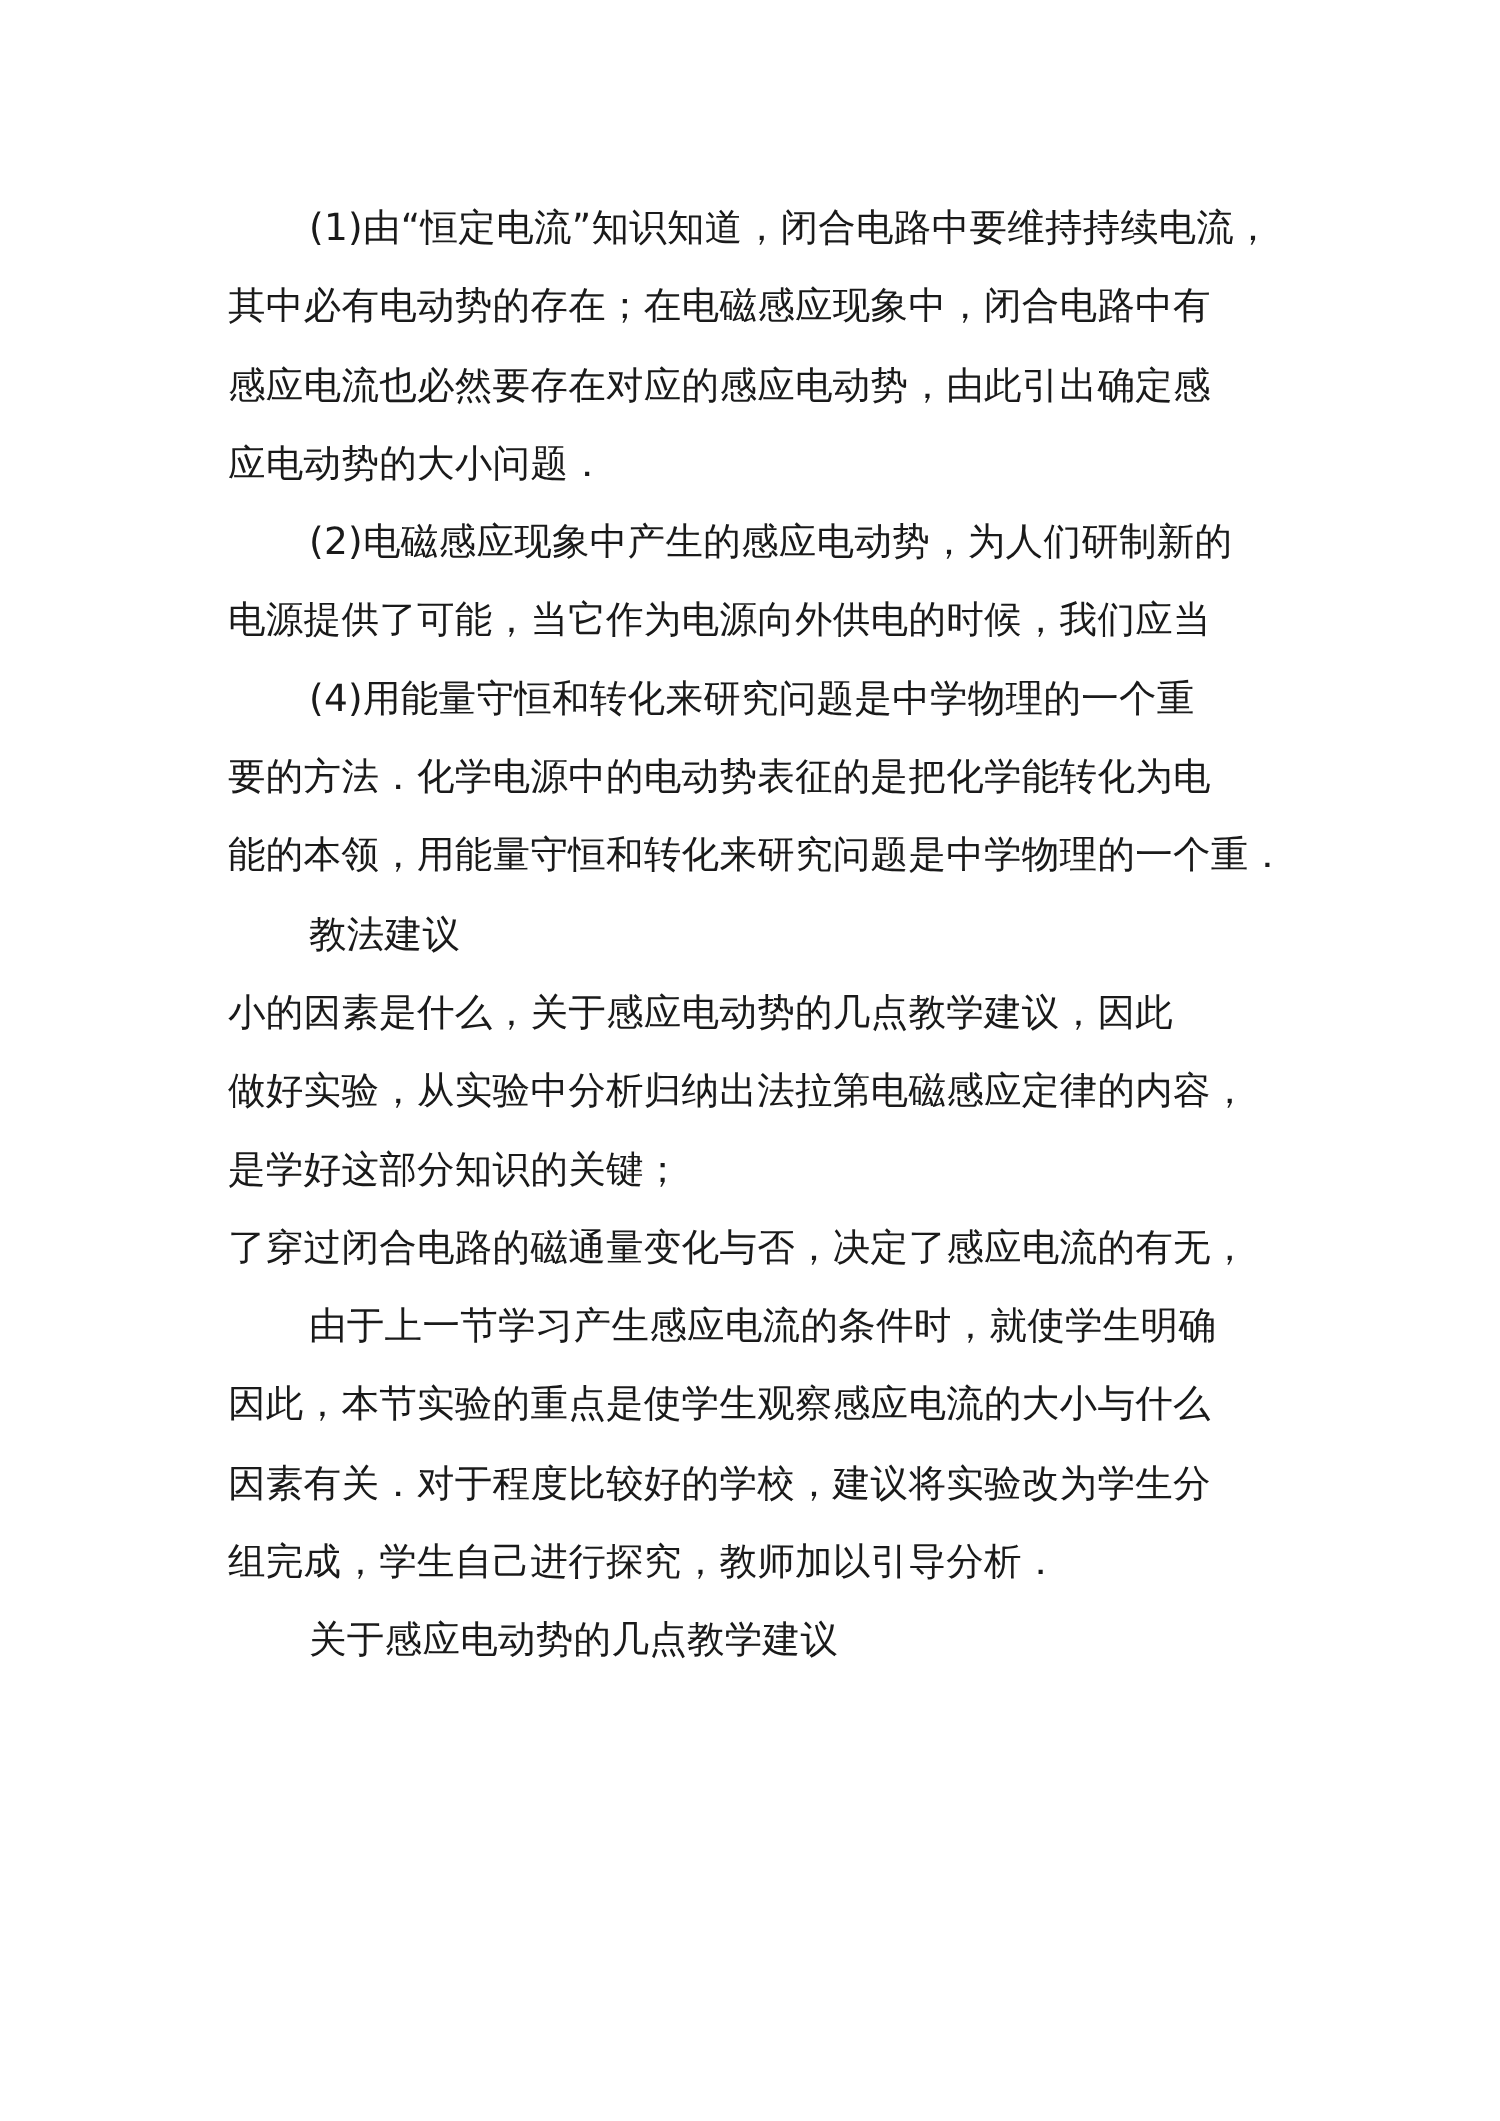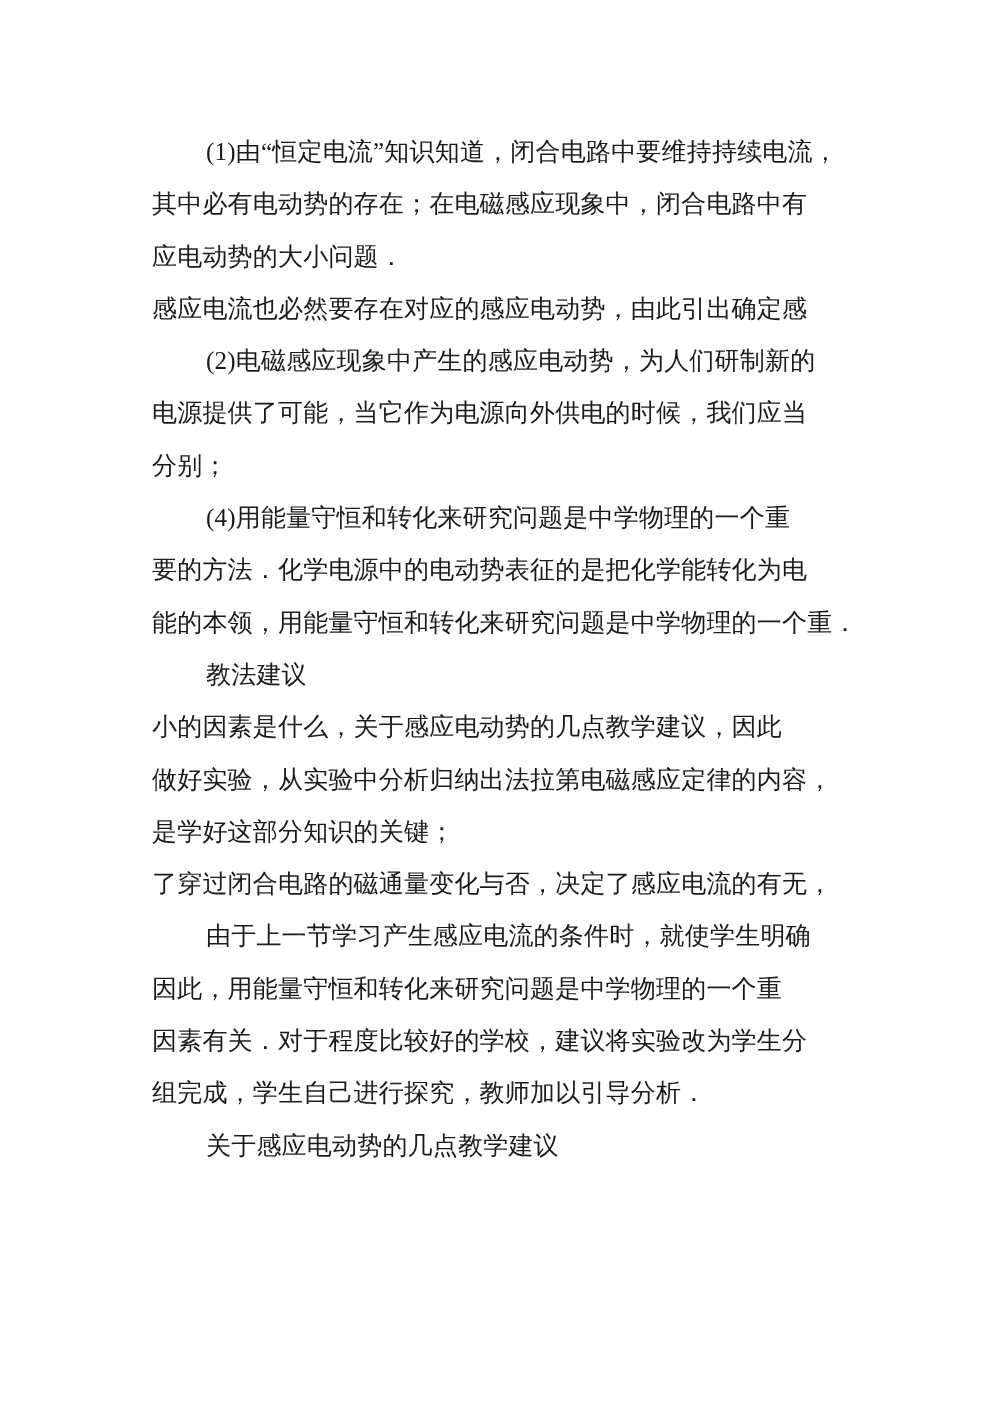--- a/index.html
+++ b/index.html
@@ -23,39 +23,37 @@
     }
     .line {
       height: 52.3px;
       line-height: 52.3px;
       font-size: 25px;
       white-space: nowrap;
       letter-spacing: 0.2px;
     }
     .indent {
       padding-left: 54px;
-      font-family: Liberation Serif, serif;
     }
   </style>
 </head>
 <body>
 
 <div class="page">
 
   <div>
     <div class="line indent">(1)由“恒定电流”知识知道，闭合电路中要维持持续电流，</div>
     <div class="line">其中必有电动势的存在；在电磁感应现象中，闭合电路中有</div>
+    <div class="line">感应电流也必然要存在对应的感应电动势，由此引出确定感</div>
     <div class="line">应电动势的大小问题．</div>
-    <div class="line">感应电流也必然要存在对应的感应电动势，由此引出确定感</div>
   </div>
 
   <div>
     <div class="line indent">(2)电磁感应现象中产生的感应电动势，为人们研制新的</div>
     <div class="line">电源提供了可能，当它作为电源向外供电的时候，我们应当</div>
-    <div class="line">分别；</div>
   </div>
 
   <div>
     <div class="line indent">(4)用能量守恒和转化来研究问题是中学物理的一个重</div>
     <div class="line">要的方法．化学电源中的电动势表征的是把化学能转化为电</div>
     <div class="line">能的本领，用能量守恒和转化来研究问题是中学物理的一个重．</div>
   </div>
 
   <div>
     <div class="line indent">教法建议</div>
@@ -63,21 +61,21 @@
 
   <div>
     <div class="line">小的因素是什么，关于感应电动势的几点教学建议，因此</div>
     <div class="line">做好实验，从实验中分析归纳出法拉第电磁感应定律的内容，</div>
     <div class="line">是学好这部分知识的关键；</div>
   </div>
 
   <div>
     <div class="line">了穿过闭合电路的磁通量变化与否，决定了感应电流的有无，</div>
     <div class="line indent">由于上一节学习产生感应电流的条件时，就使学生明确</div>
-    <div class="line">因此，用能量守恒和转化来研究问题是中学物理的一个重</div>
+    <div class="line">因此，本节实验的重点是使学生观察感应电流的大小与什么</div>
     <div class="line">因素有关．对于程度比较好的学校，建议将实验改为学生分</div>
     <div class="line">组完成，学生自己进行探究，教师加以引导分析．</div>
   </div>
 
   <div>
     <div class="line indent">关于感应电动势的几点教学建议</div>
   </div>
 
 </div>
 

